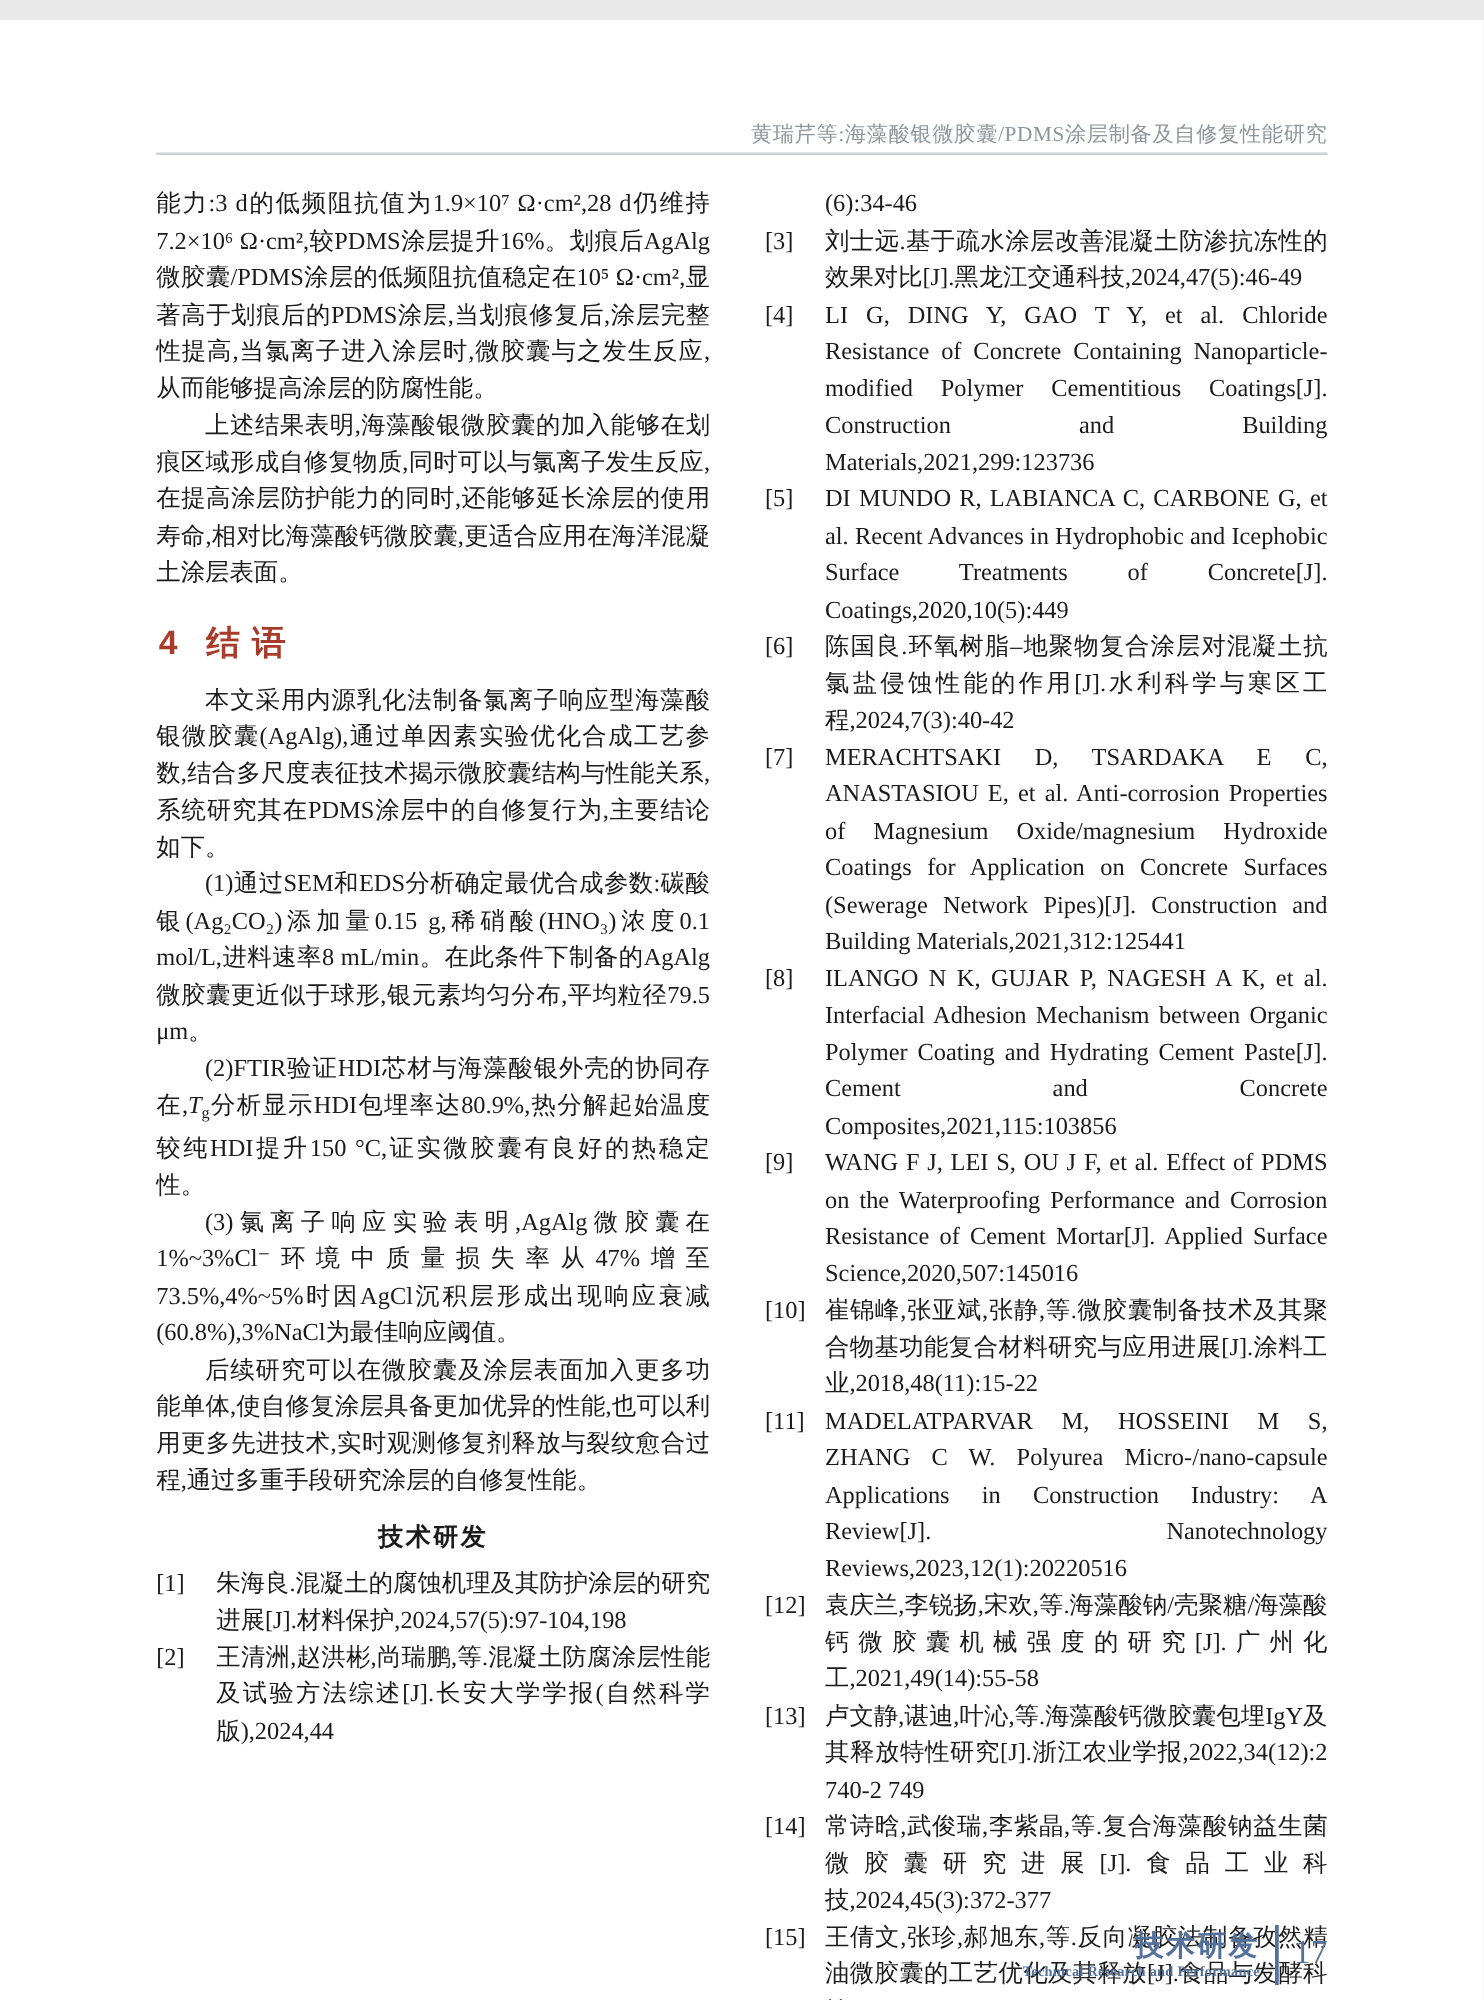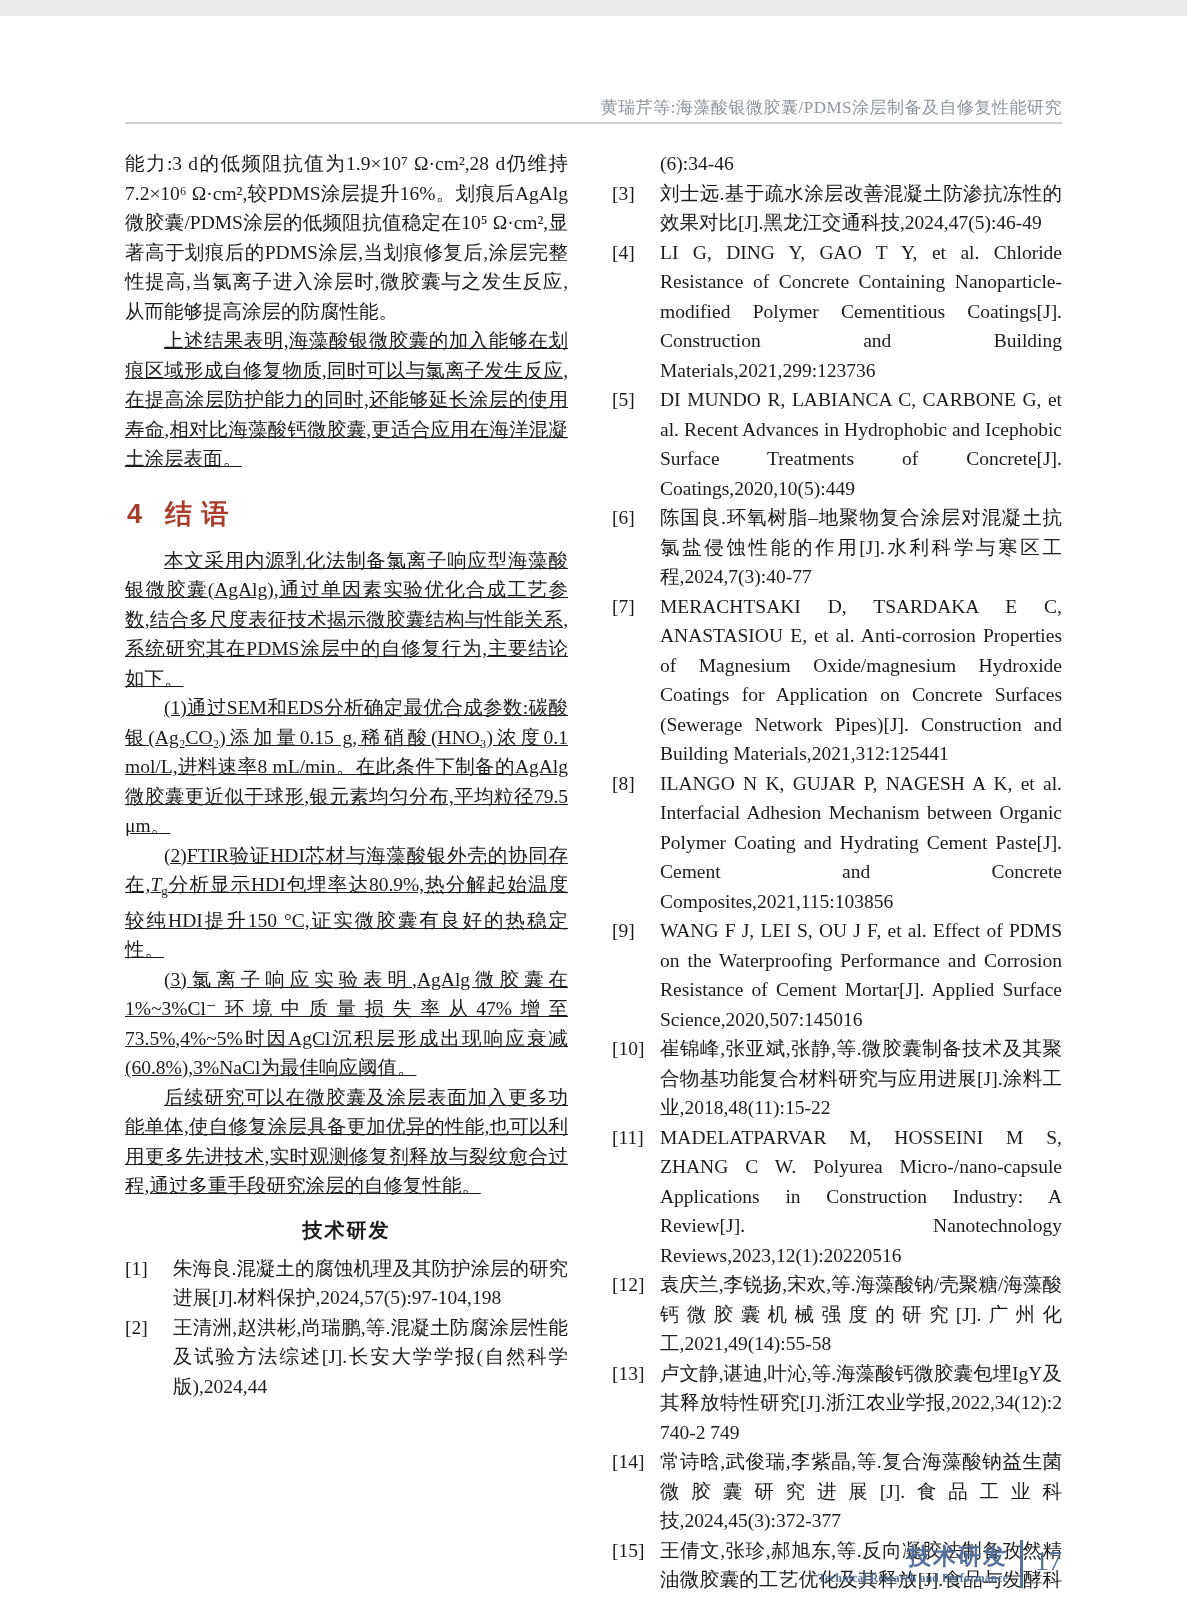--- a/index.html
+++ b/index.html
@@ -9,21 +9,21 @@
   }
   .running-head{
     position:absolute;top:80px;left:125px;width:937px;text-align:right;
     font-size:17px;color:#8e969d;letter-spacing:.5px;
   }
   .head-rule{position:absolute;top:106px;left:125px;width:937px;height:0;border-top:2px solid #ccd0d4;}
   .content{position:absolute;top:133px;left:125px;width:937px;display:flex;gap:44px;}
   .col-left{width:443px;}
   .col-right{width:450px;}
   .body{font-size:19.5px;line-height:29.5px;text-align:justify;margin:0;}
-  .indent{text-indent:2em;text-decoration:underline;}
+  .indent{text-indent:2em;}
   .section-heading{
     display:flex;align-items:baseline;gap:22px;
     color:#a83b2a;font-weight:bold;font-size:27px;
     font-family:"Liberation Sans","DejaVu Sans",sans-serif;
     margin:22px 0 14px 2px;letter-spacing:1px;
   }
   .refs-heading{
     text-align:center;font-weight:bold;font-size:20px;
     font-family:"Liberation Sans","DejaVu Sans",sans-serif;
     margin:16px 0 10px 0;letter-spacing:2px;
@@ -95,21 +95,21 @@
       <div class="ref-item">
         <span class="ref-num">[4]</span>
         <span class="ref-text">LI G, DING Y, GAO T Y, et al. Chloride Resistance of Concrete Containing Nanoparticle-modified Polymer Cementitious Coatings[J]. Construction and Building Materials,2021,299:123736</span>
       </div>
       <div class="ref-item">
         <span class="ref-num">[5]</span>
         <span class="ref-text">DI MUNDO R, LABIANCA C, CARBONE G, et al. Recent Advances in Hydrophobic and Icephobic Surface Treatments of Concrete[J]. Coatings,2020,10(5):449</span>
       </div>
       <div class="ref-item">
         <span class="ref-num">[6]</span>
-        <span class="ref-text">陈国良.环氧树脂–地聚物复合涂层对混凝土抗氯盐侵蚀性能的作用[J].水利科学与寒区工程,2024,7(3):40-77</span>
+        <span class="ref-text">陈国良.环氧树脂–地聚物复合涂层对混凝土抗氯盐侵蚀性能的作用[J].水利科学与寒区工程,2024,7(3):40-42</span>
       </div>
       <div class="ref-item">
         <span class="ref-num">[7]</span>
         <span class="ref-text">MERACHTSAKI D, TSARDAKA E C, ANASTASIOU E, et al. Anti-corrosion Properties of Magnesium Oxide/magnesium Hydroxide Coatings for Application on Concrete Surfaces (Sewerage Network Pipes)[J]. Construction and Building Materials,2021,312:125441</span>
       </div>
       <div class="ref-item">
         <span class="ref-num">[8]</span>
         <span class="ref-text">ILANGO N K, GUJAR P, NAGESH A K, et al. Interfacial Adhesion Mechanism between Organic Polymer Coating and Hydrating Cement Paste[J]. Cement and Concrete Composites,2021,115:103856</span>
       </div>
       <div class="ref-item">

